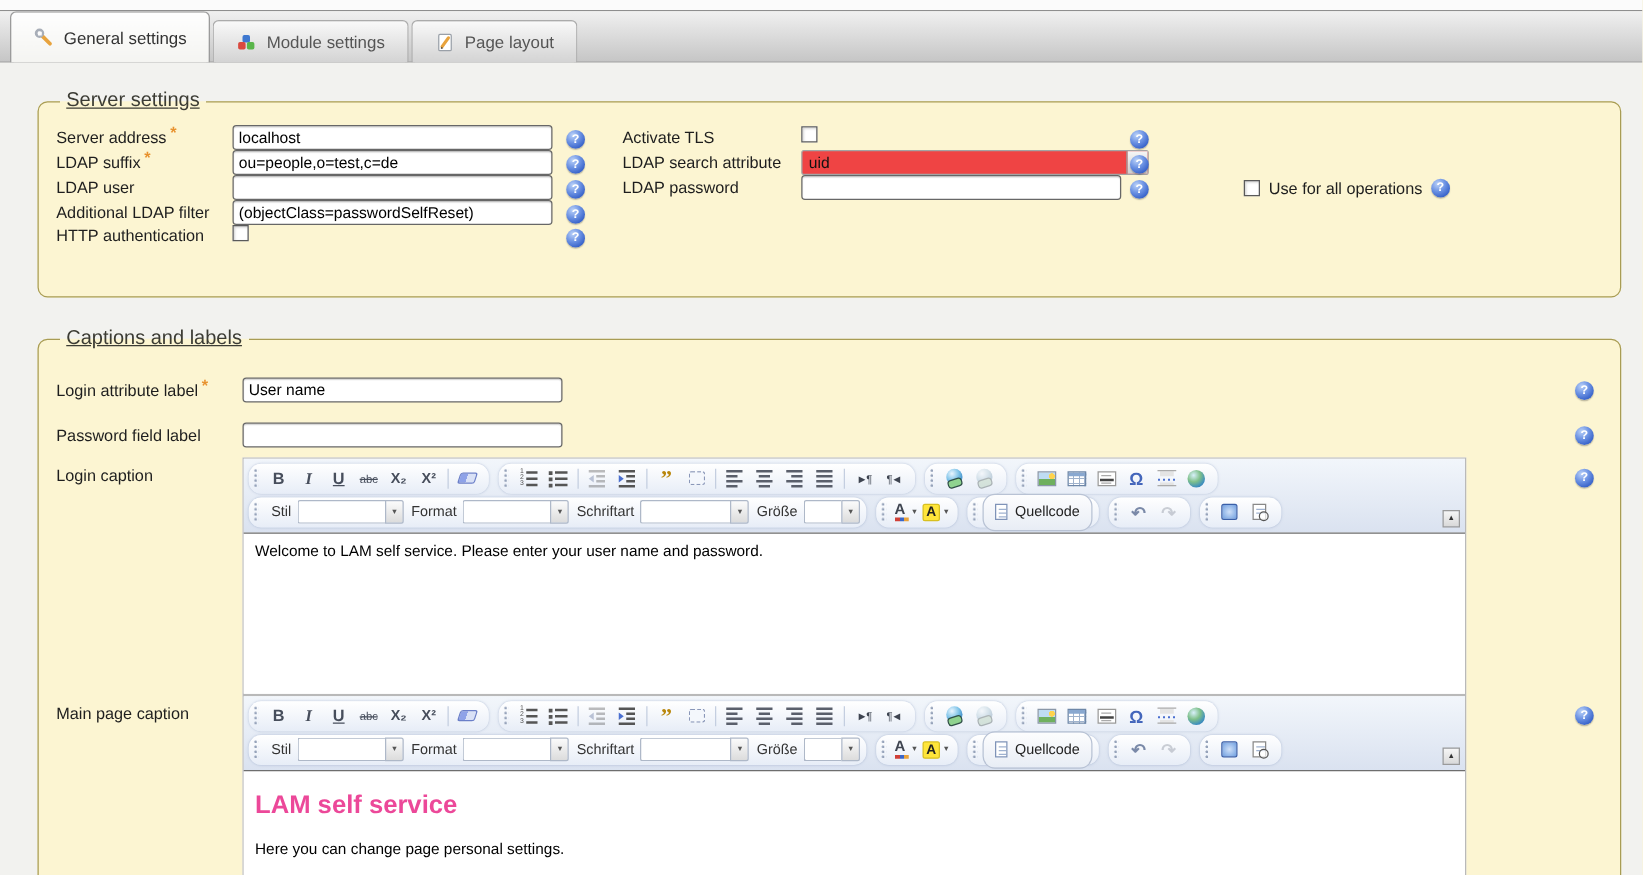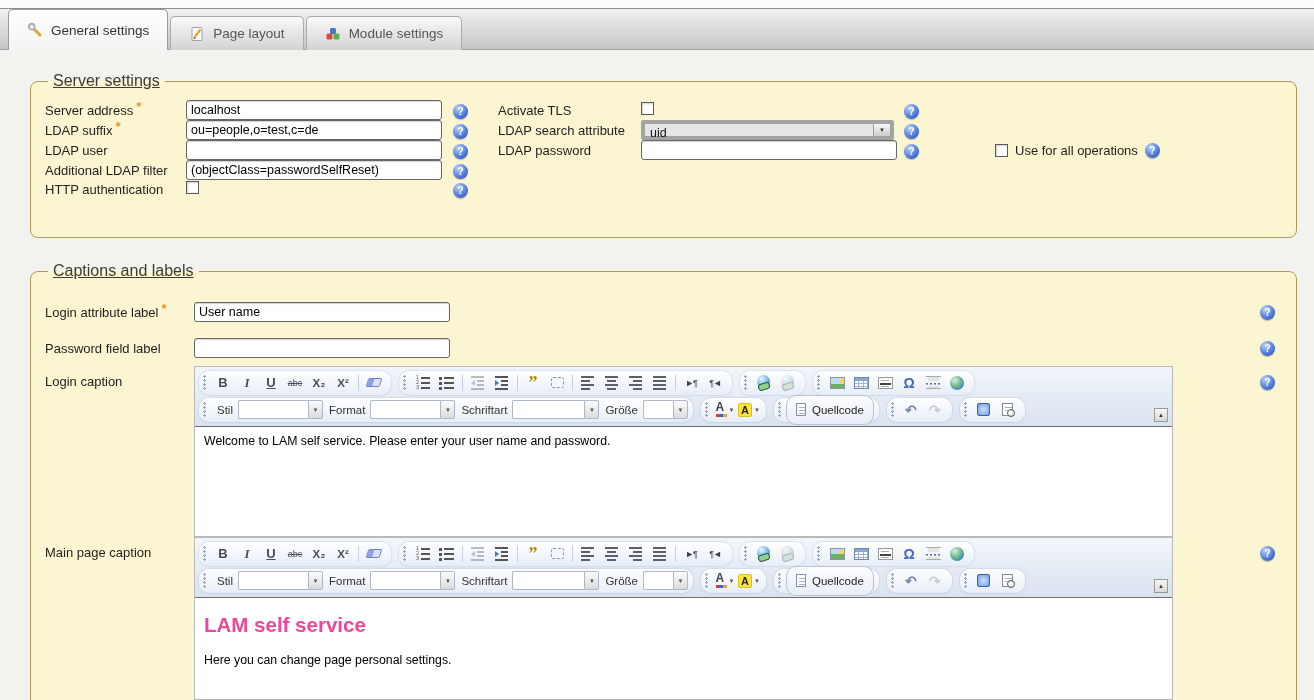--- a/index.html
+++ b/index.html
@@ -28,21 +28,21 @@
   .flabel { font-size:13px; color:#1E1E1E; white-space:nowrap;text-align:center; }
   .req { color:#E8922E; font-weight:bold; font-size:13px; margin-left:3px; position:relative; top:-4px; }
   .tin { width:256px; height:20px; border:1px solid #676767; border-radius:3px; padding:1px 4px; font-size:12.5px;
          font-family:"Liberation Sans",sans-serif; background:#fff; box-shadow:inset 0 1px 1px rgba(0,0,0,.18); }
   .cb { width:13px; height:13px; background:#fff; border:1px solid #5A5A5A; display:inline-block;
         box-shadow:inset 1px 1px 2px rgba(0,0,0,.18); cursor:pointer; }
   .help { width:15px; height:15px; min-width:15px; border-radius:50%;
           background:radial-gradient(circle at 35% 28%, #BBD2F8 0%, #6E94E4 40%, #3560C8 78%, #2A4FB0);
           color:#fff; font-size:10px; font-weight:bold; display:inline-flex; align-items:center; justify-content:center;
           cursor:pointer; box-shadow:0 1px 1px rgba(0,0,0,.25); }
-  .sel { display:flex; width:253px; height:20px; border:4px solid #a3a3a3; border-radius:2px; background:#e5e5e5; cursor:pointer; }
+  .sel { display:flex; width:278px; height:20px; border:1px solid #a3a3a3; border-radius:2px; background:#ef4444; cursor:pointer; }
   .sel .val { flex:1; font-size:12.5px; padding:2px 5px; color:#111; }
   .sel .btn { width:17px; background:linear-gradient(#F6F6F6,#CDCDCD); border-left:1px solid #9A9A9A;
               display:flex; align-items:center; justify-content:center; font-size:6px; color:#333; }
   .inlineopt { display:flex; align-items:center; gap:7px; margin-left:48px; }
 
   .grid2 { display:grid; grid-template-columns:149px 1fr 22px; }
   .grid2 .r { display:contents; }
   .rowA { height:36px; }
   .rowA > div { display:flex; align-items:center; height:36px; }
   .rowE { margin-top:10px; }
@@ -151,21 +151,21 @@
   .tsel .arr { width:15px; background:linear-gradient(#FBFBFB,#DCDCDC); border:1px solid #AEB8C8;
                display:flex; align-items:center; justify-content:center; font-size:6px; color:#555; border-radius:0 2px 2px 0; }
   .w70 { width:70px; } .w72 { width:72px; } .w30 { width:30px; }
   .srcbtn { display:flex; align-items:center; gap:6px; padding:2px 9px; height:30px;
             background:linear-gradient(#FDFDFE,#E8EDF5); border:1px solid #B8C2D4; border-radius:10px;
             font-size:11.5px; color:#222; cursor:pointer; }
   .collapse { position:absolute; right:4px; bottom:4px; width:14px; height:14px;
               background:linear-gradient(#F6F6F6,#D9D9D9); border:1px solid #9A9A9A;
               display:flex; align-items:center; justify-content:center; font-size:6px; color:#333; cursor:pointer; }
   .econtent { background:#fff; padding:7px 9px; font-size:12.3px; color:#000; cursor:text; }
-  .ec1 { height:109px; }
+  .ec1 { height:128px; }
   .ec2 { height:101px; }
   .ec2 h1 { font-size:20.5px; font-weight:bold; margin:8px 0 16px 0; color:#ec4899; }
 </style>
 </head>
 <body>
 
 <div class="top-white"></div>
 <div class="tabbar">
   <div class="tab active">
     <span>
@@ -173,37 +173,37 @@
           <path d="M6.5 6.5 L13 13" stroke="#E8A33D" stroke-width="3" stroke-linecap="round"></path>
           <circle cx="4.6" cy="4.6" r="2.7" fill="none" stroke="#A8AEB8" stroke-width="2.2"></circle>
           <rect x="3.4" y="3.4" width="3" height="3" fill="#FDFDFD"></rect>
         </svg>
       </span>
     <span>General settings</span>
   </div>
   <div class="tab">
     <span>
         <svg width="16" height="16" viewBox="0 0 16 16">
+          <rect x="5" y="2" width="6" height="6" rx="1.5" fill="#3E78D0"></rect>
+          <rect x="1.5" y="7.5" width="6" height="6" rx="1.5" fill="#D94A3F"></rect>
+          <rect x="8.5" y="7.5" width="6" height="6" rx="1.5" fill="#59B54A"></rect>
+        </svg>
+      </span>
+    <span>Module settings</span>
+  </div>
+  <div class="tab">
+    <span>
+        <svg width="16" height="16" viewBox="0 0 16 16">
           <rect x="3" y="1.5" width="10" height="13" rx="1" fill="#FFF" stroke="#9AA0A8"></rect>
           <path d="M5.6 11.4 L10.8 4.2" stroke="#E8A33D" stroke-width="2.4" stroke-linecap="round"></path>
           <path d="M4.6 13.2 l2 -0.6 -1.4 -1.3 z" fill="#444"></path>
         </svg>
       </span>
     <span>Page layout</span>
   </div>
-  <div class="tab">
-    <span>
-        <svg width="16" height="16" viewBox="0 0 16 16">
-          <rect x="5" y="2" width="6" height="6" rx="1.5" fill="#3E78D0"></rect>
-          <rect x="1.5" y="7.5" width="6" height="6" rx="1.5" fill="#D94A3F"></rect>
-          <rect x="8.5" y="7.5" width="6" height="6" rx="1.5" fill="#59B54A"></rect>
-        </svg>
-      </span>
-    <span>Module settings</span>
-  </div>
 </div>
 
 <fieldset class="server">
   <legend>Server settings</legend>
   <div class="grid1">
     <div class="row">
       <div><span class="flabel">Server address</span><span class="req">*</span></div>
       <div><input class="tin" value="localhost" style=""></div>
       <div><span class="help">?</span></div>
       <div><span class="flabel">Activate TLS</span></div>

